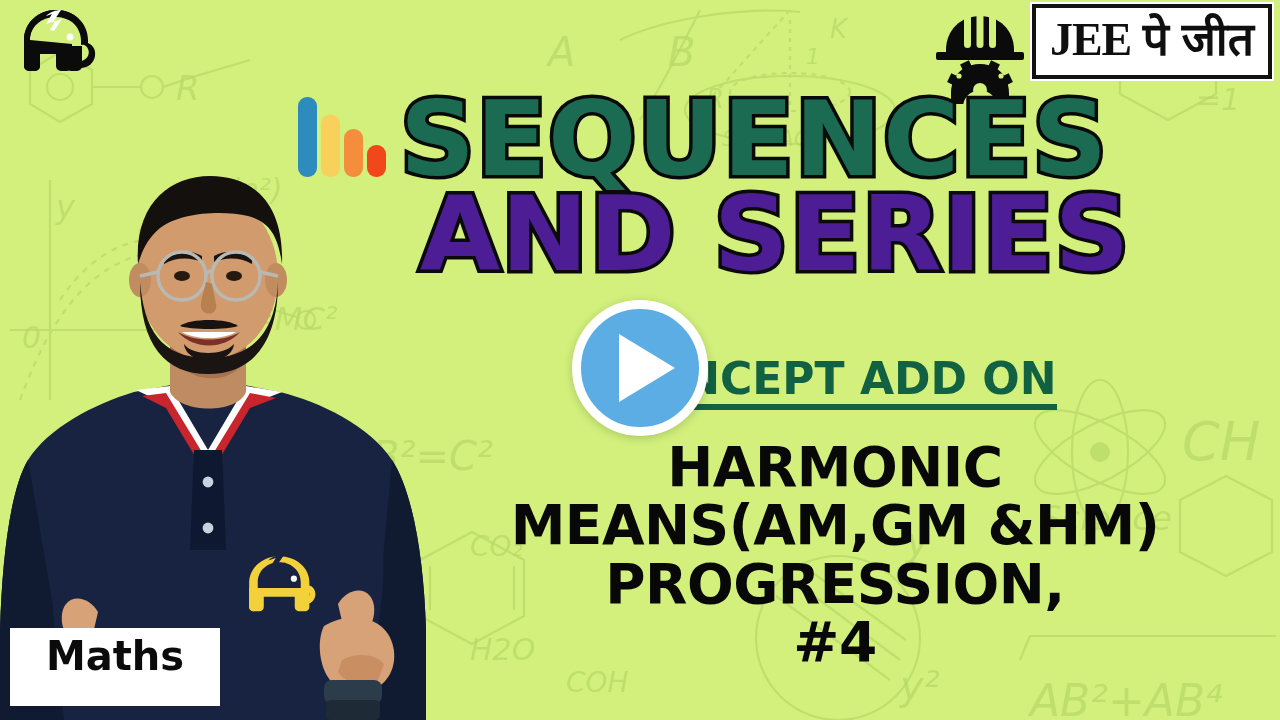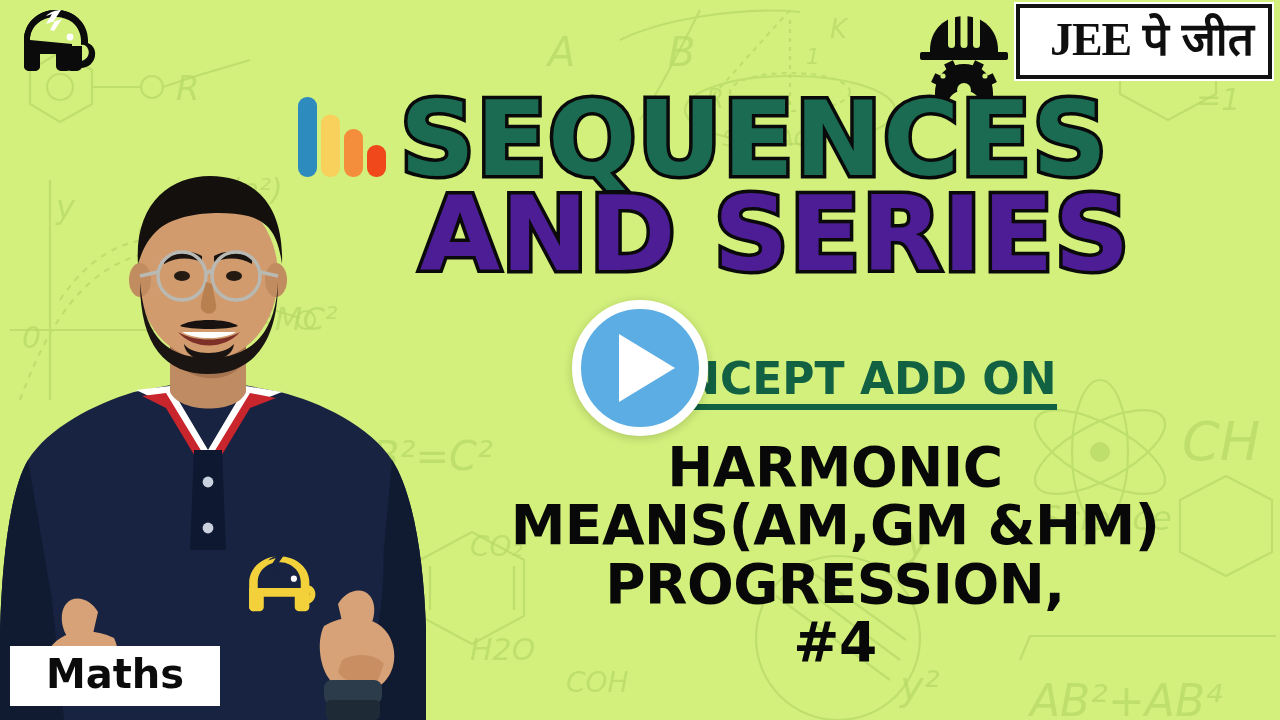--- a/index.html
+++ b/index.html
@@ -46,21 +46,21 @@
     gap: 4px;
   }
   .jee-mark {
     width: 96px;
     height: 98px;
     margin-top: 2px;
   }
   .jee-box {
     background: #ffffff;
     border: 4px solid #121212;
-    padding: 2px 14px 6px 30px;
+    padding: 2px 14px 6px 14px;
     box-shadow: 0 0 0 2px #ffffff;
   }
   .jee-box-text {
     font-size: 46px;
     font-weight: 700;
     color: #0f0f0f;
     letter-spacing: 0px;
     line-height: 58px;
     white-space: nowrap;
     font-family: "Liberation Serif", serif;
@@ -188,21 +188,21 @@
     border-left: 56px solid #ffffff;
     margin-left: 14px;
   }
 
   
   .subject-tag {
     position: absolute;
     left: 10px;
     bottom: 14px;
     background: #ffffff;
-    padding: 5px 26px 9px 26px;
+    padding: 5px 26px 27px 26px;
     min-width: 158px;
     text-align: center;
   }
   .subject-tag-text {
     font-size: 40px;
     font-weight: 800;
     color: #0b0b0b;
     line-height: 1.15;
     font-family: "DejaVu Sans", sans-serif;
   }

